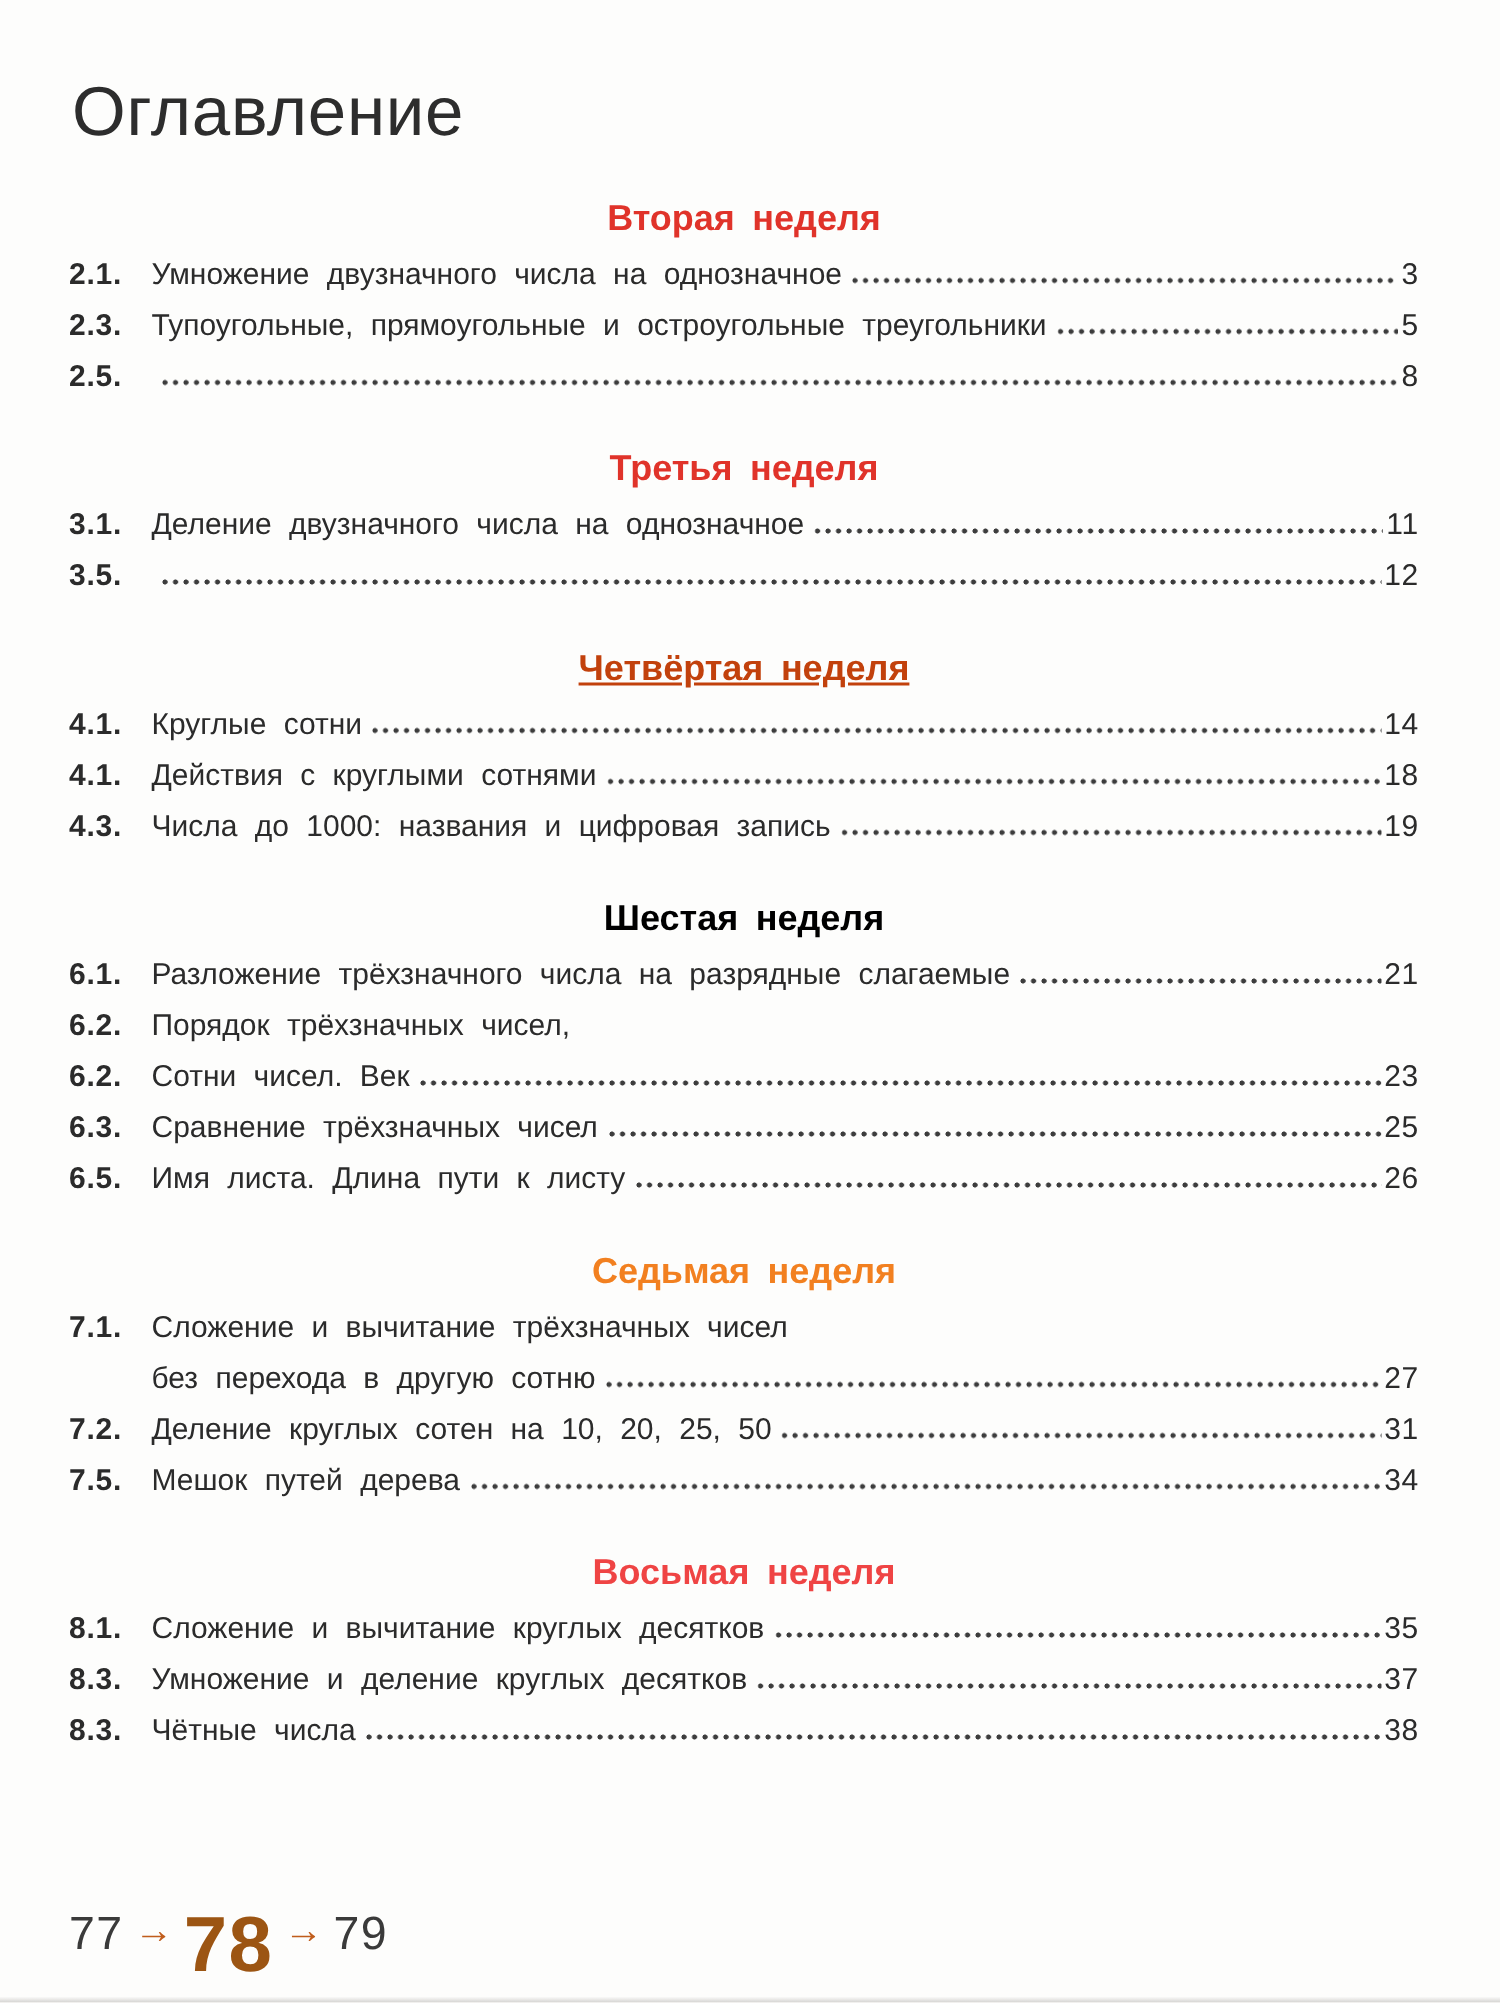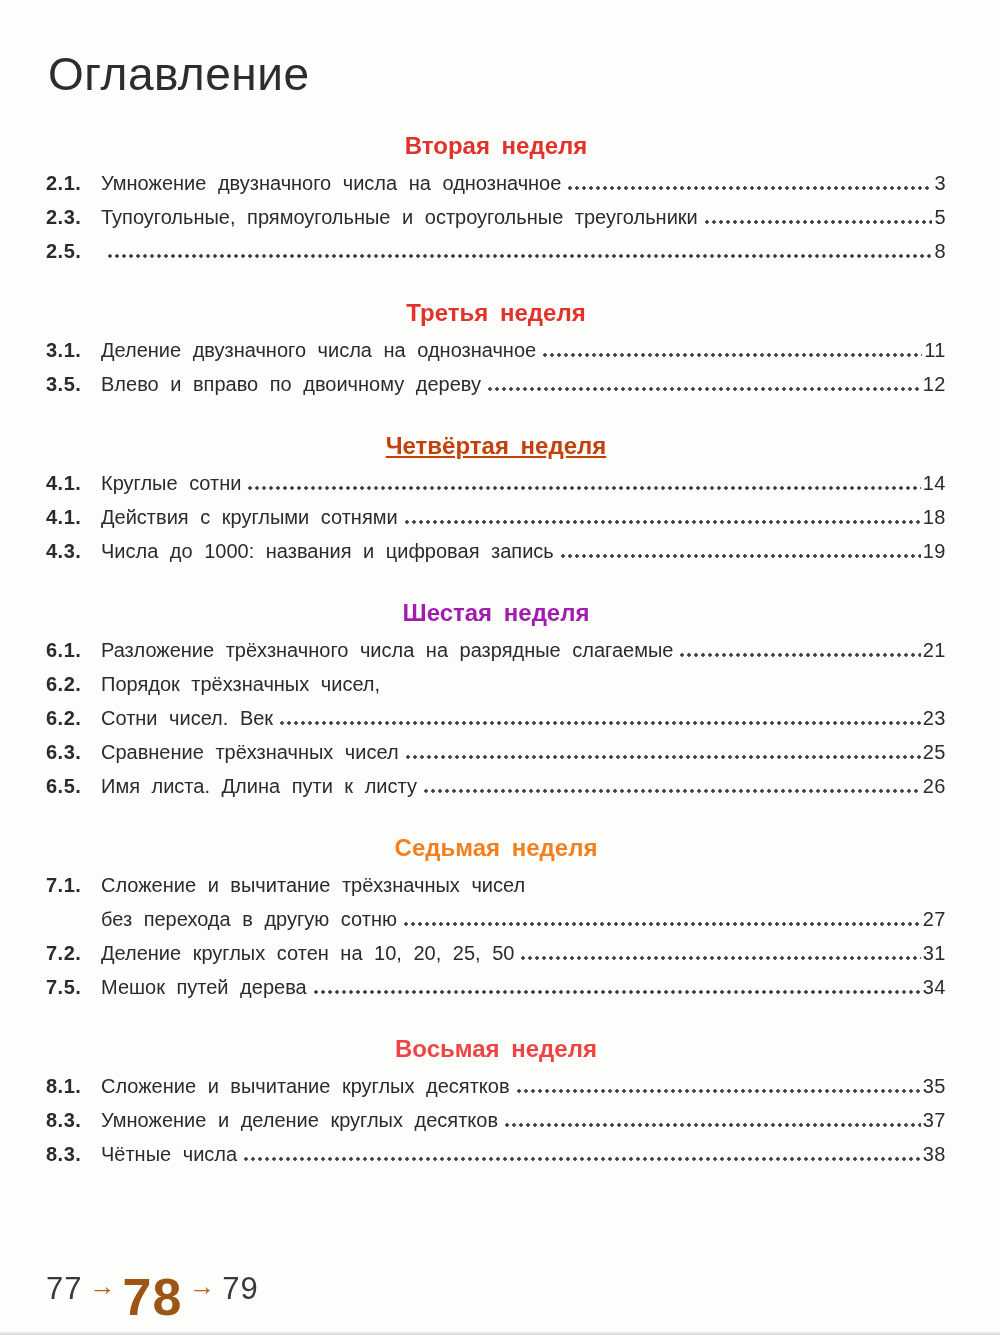--- a/index.html
+++ b/index.html
@@ -106,21 +106,20 @@
       <section class="toc-section">
         <h2 class="sec-heading" style="color: rgb(224, 51, 42);">Третья неделя</h2>
         <div class="entry-line">
           <span class="num">3.1.</span>
           <span class="etitle">Деление двузначного числа на однозначное</span>
           <span class="dots"></span>
           <span class="pg">11</span>
         </div>
         <div class="entry-line">
           <span class="num">3.5.</span>
-          <span class="etitle">Влево и вправо по двоичному дереву</span>
           <span class="dots"></span>
           <span class="pg">12</span>
         </div>
       </section>
       <section class="toc-section">
         <h2 class="sec-heading" style="color: #c2410c; text-decoration: underline;">Четвёртая неделя</h2>
         <div class="entry-line">
           <span class="num">4.1.</span>
           <span class="etitle">Круглые сотни</span>
           <span class="dots"></span>
@@ -133,21 +132,21 @@
           <span class="pg">18</span>
         </div>
         <div class="entry-line">
           <span class="num">4.3.</span>
           <span class="etitle">Числа до 1000: названия и цифровая запись</span>
           <span class="dots"></span>
           <span class="pg">19</span>
         </div>
       </section>
       <section class="toc-section">
-        <h2 class="sec-heading" style="color: #a21caf;">Шестая неделя</h2>
+        <h2 class="sec-heading" style="color: #000000;">Шестая неделя</h2>
         <div class="entry-line">
           <span class="num">6.1.</span>
           <span class="etitle">Разложение трёхзначного числа на разрядные слагаемые</span>
           <span class="dots"></span>
           <span class="pg">21</span>
         </div>
         <div class="entry-line">
           <span class="num">6.2.</span>
           <span class="etitle">Порядок трёхзначных чисел,</span>
         </div>

